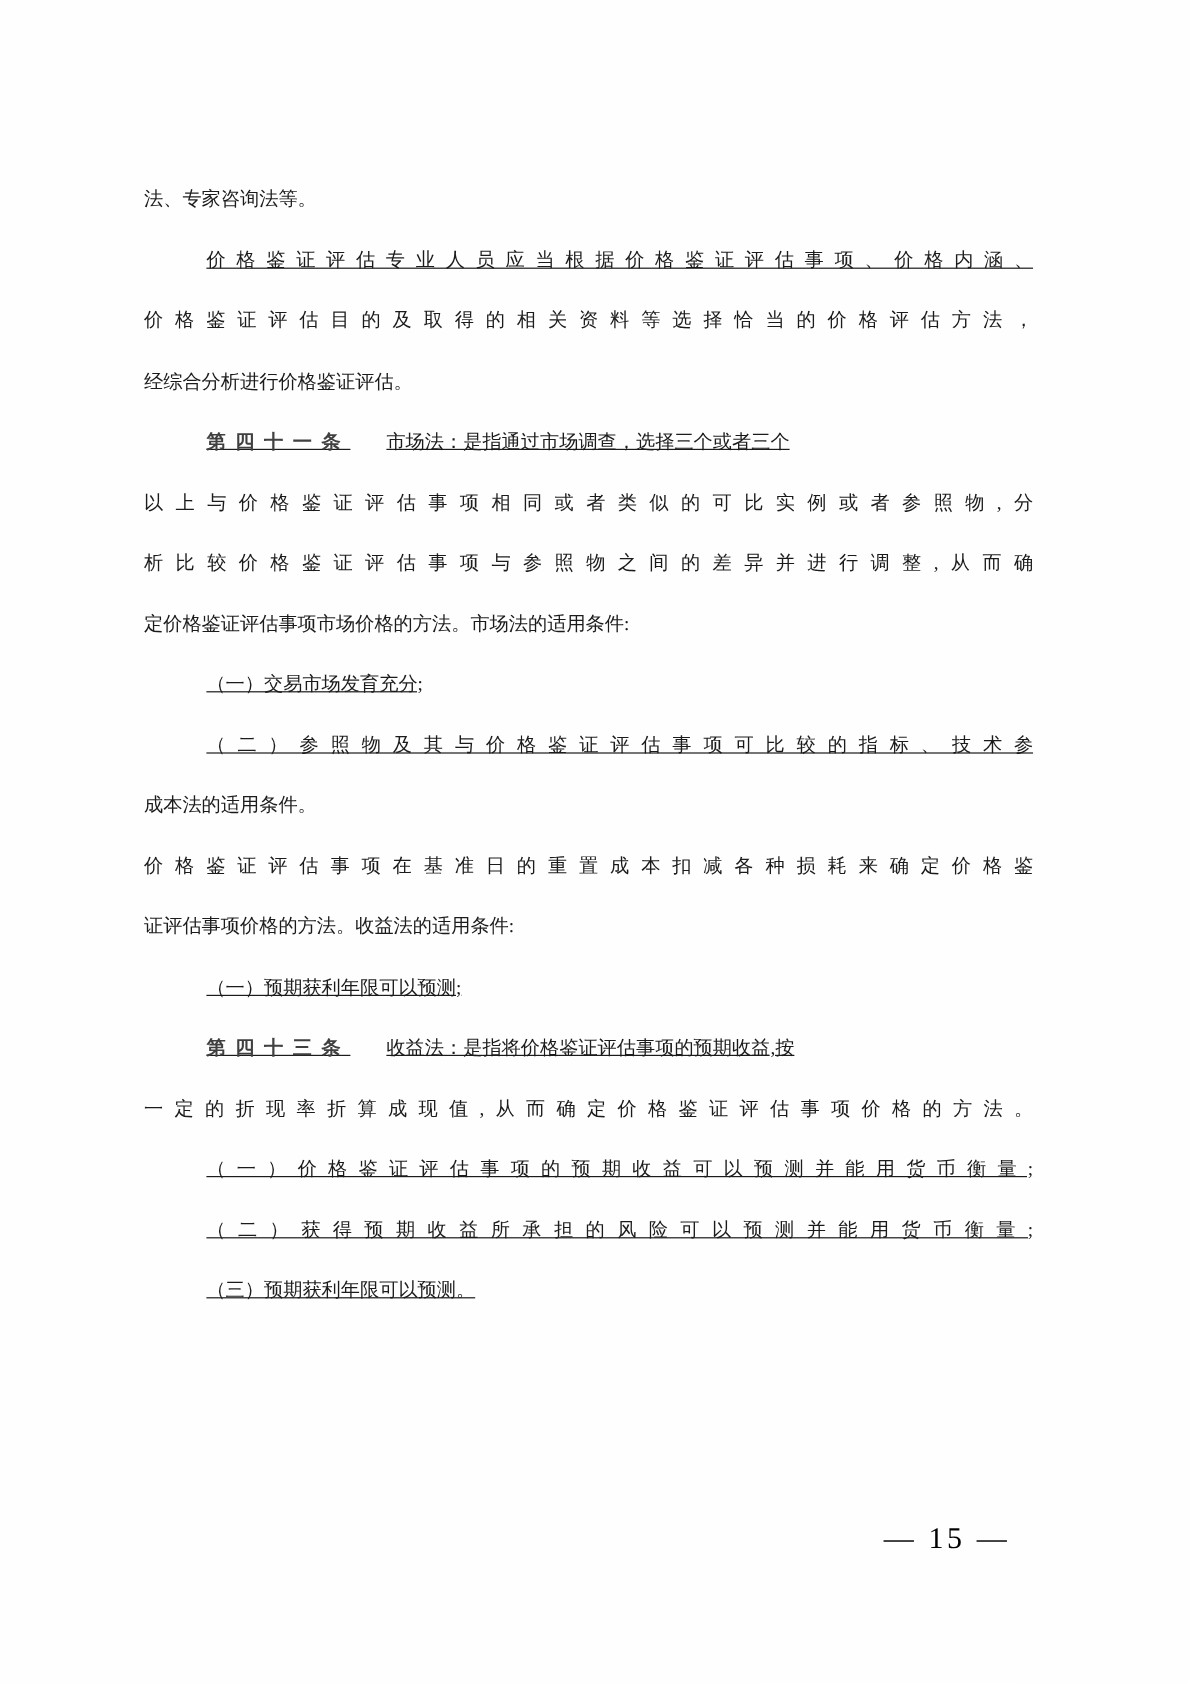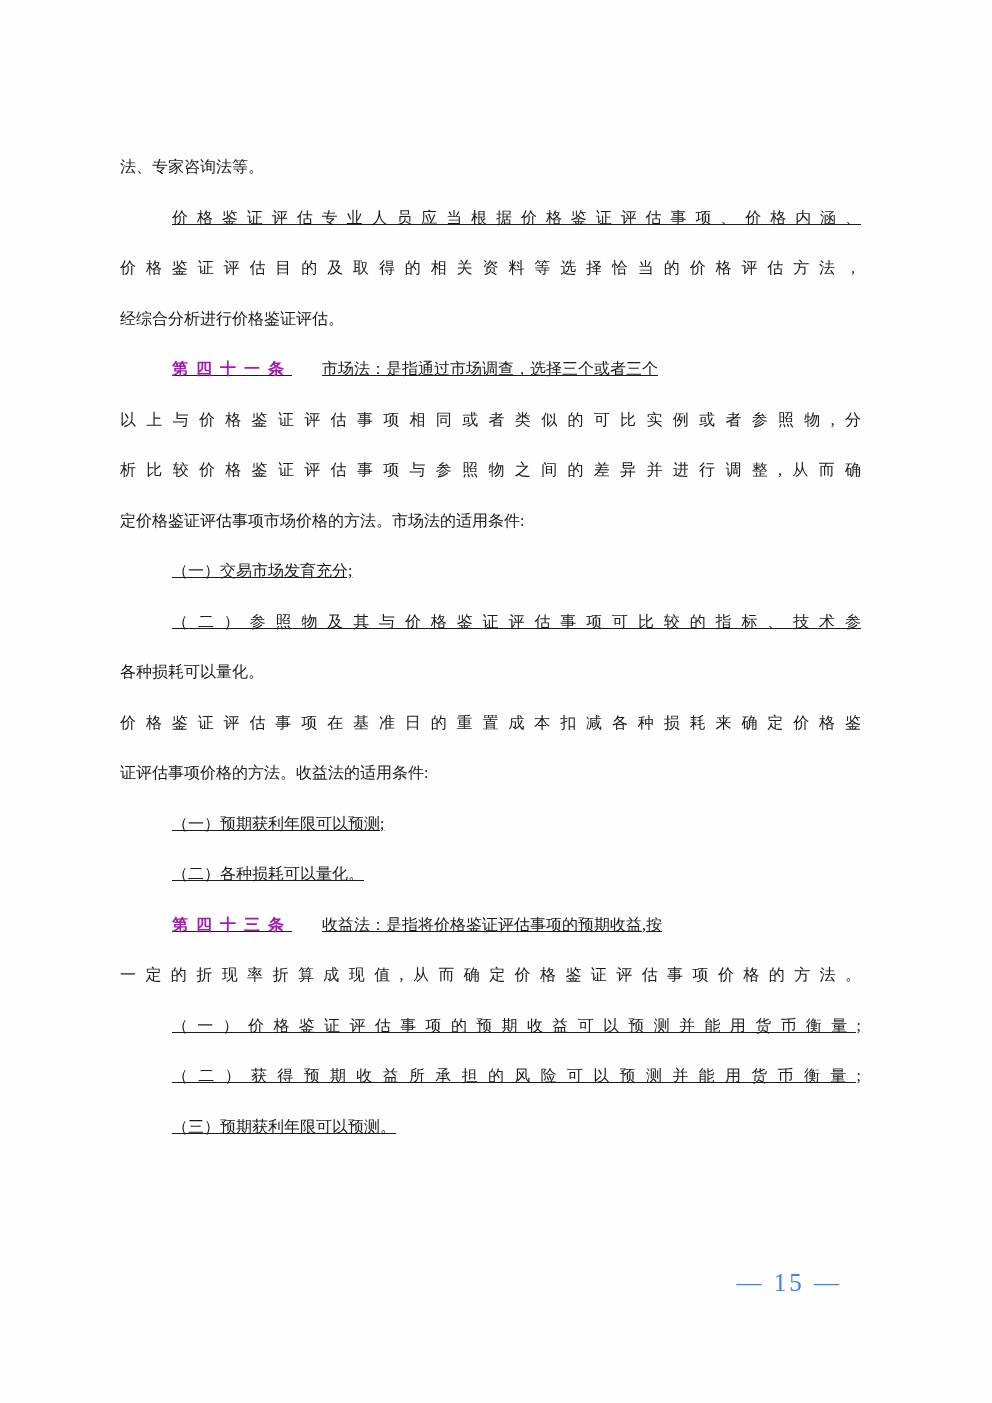--- a/index.html
+++ b/index.html
@@ -38,53 +38,52 @@
   }
   .line.indent {
     text-indent: 52px;
     text-decoration: underline;
   }
   .article-no {
     font-weight: bold;
     letter-spacing: 8px;
     margin-right: 30px;
     font-family: "Liberation Sans", "DejaVu Sans", sans-serif;
-    color: #a21caf;
+    color: #404040;
   }
   .footer {
     position: absolute;
     top: 1266px;
     right: 150px;
     font-size: 25px;
     line-height: 34px;
     letter-spacing: 3px;
-    color: #3b82f6;
+    color: #000000;
     text-align: center;
   }
 </style>
 </head>
 <body>
 
 <div class="page">
   <div class="doc-body" id="doc-body">
       <div class="line">法、专家咨询法等。</div>
       <div class="line indent justify">价格鉴证评估专业人员应当根据价格鉴证评估事项、价格内涵、</div>
       <div class="line justify">价格鉴证评估目的及取得的相关资料等选择恰当的价格评估方法，</div>
       <div class="line">经综合分析进行价格鉴证评估。</div>
       <div class="line indent"><span class="article-no">第四十一条</span><span>市场法：是指通过市场调查，选择三个或者三个</span></div>
       <div class="line justify">以上与价格鉴证评估事项相同或者类似的可比实例或者参照物,分</div>
       <div class="line justify">析比较价格鉴证评估事项与参照物之间的差异并进行调整,从而确</div>
       <div class="line">定价格鉴证评估事项市场价格的方法。市场法的适用条件:</div>
       <div class="line indent">（一）交易市场发育充分;</div>
       <div class="line indent justify">（二）参照物及其与价格鉴证评估事项可比较的指标、技术参</div>
-      <div class="line">各种损耗可以量化。</div>
+      <div class="line">成本法的适用条件。</div>
       <div class="line justify">价格鉴证评估事项在基准日的重置成本扣减各种损耗来确定价格鉴</div>
       <div class="line">证评估事项价格的方法。收益法的适用条件:</div>
       <div class="line indent">（一）预期获利年限可以预测;</div>
-      <div class="line indent">（二）各种损耗可以量化。</div>
       <div class="line indent"><span class="article-no">第四十三条</span><span>收益法：是指将价格鉴证评估事项的预期收益,按</span></div>
       <div class="line justify">一定的折现率折算成现值,从而确定价格鉴证评估事项价格的方法。</div>
       <div class="line indent justify">（一）价格鉴证评估事项的预期收益可以预测并能用货币衡量;</div>
       <div class="line indent justify">（二）获得预期收益所承担的风险可以预测并能用货币衡量;</div>
       <div class="line indent">（三）预期获利年限可以预测。</div>
     </div>
   <div class="footer">— 15 —</div>
 </div>
 
 </body></html>

